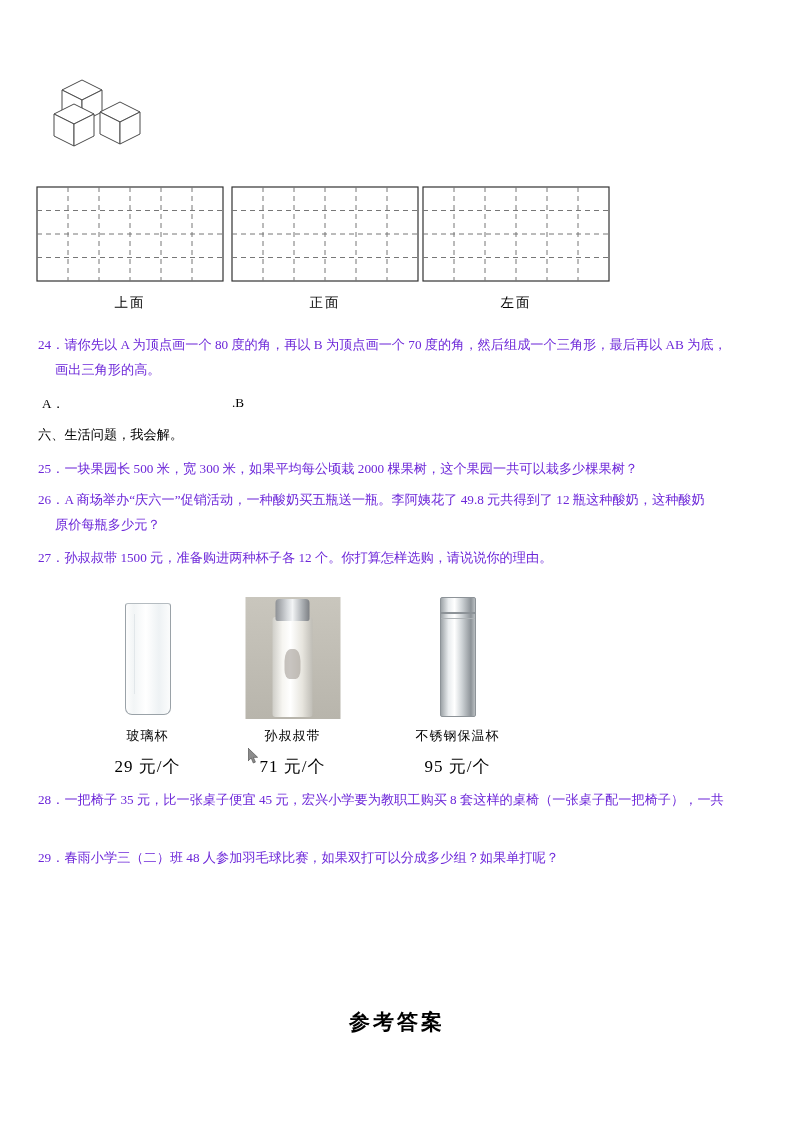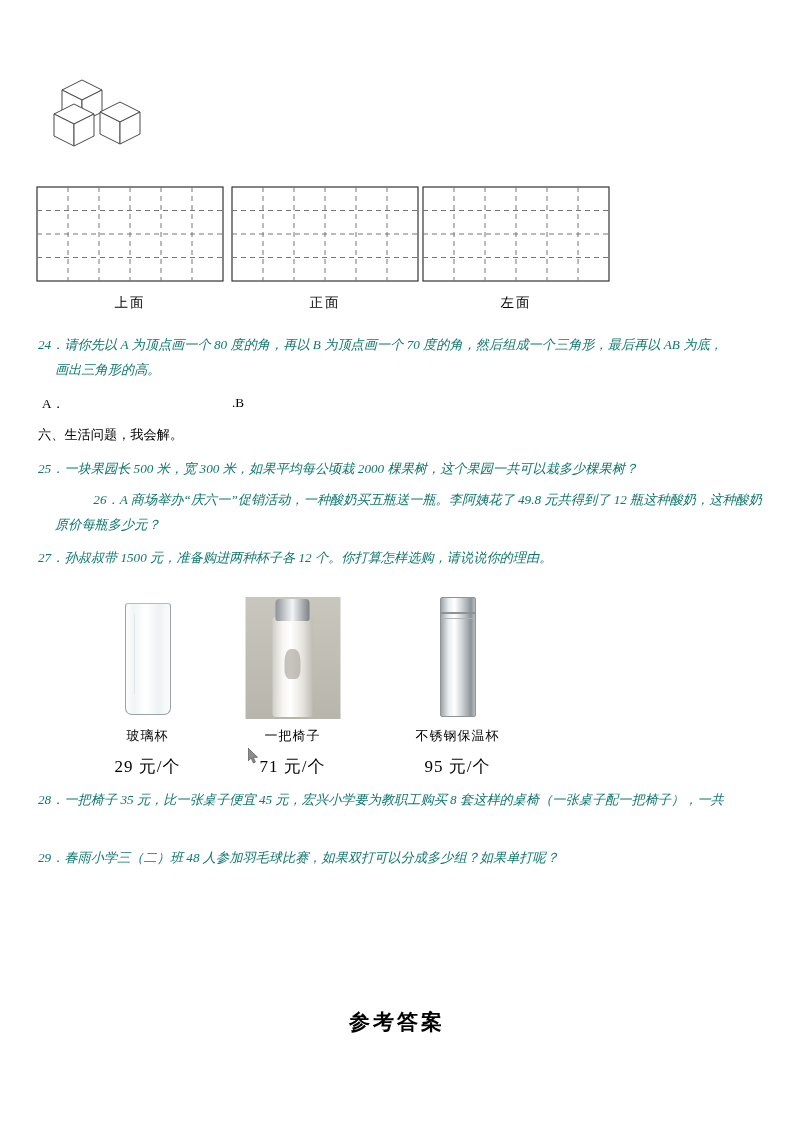--- a/index.html
+++ b/index.html
@@ -54,22 +54,21 @@
     margin-top: 8px;
     letter-spacing: 2px;
   }
 
   
   .q {
     position: absolute;
     font-size: 13.2px;
     line-height: 25px;
     font-family: "Liberation Serif", serif;
-    color: #0f766e;
-    font-style: italic;
+    color: #6d28d9;
   }
 
   .section-head {
     position: absolute;
     font-size: 13.2px;
     font-family: "Liberation Serif", serif;
   }
 
   .ab-line {
     position: absolute;
@@ -320,21 +319,21 @@
     <span class="A">A．</span>
     <span class="B">.B</span>
   </div>
 
   <div class="section-head" style="left:38px; top:426px;">六、生活问题，我会解。</div>
 
   <div class="q" style="left:38px; top:456px; width:724px;">
     <span>25．</span><span>一块果园长 500 米，宽 300 米，如果平均每公顷栽 2000 棵果树，这个果园一共可以栽多少棵果树？</span>
   </div>
 
-  <div class="q" style="left:38px; top:487px; width:724px;text-align:right;">
+  <div class="q" style="left:38px; top:487px; width:724px;">
     <span>26．</span><span>A 商场举办“庆六一”促销活动，一种酸奶买五瓶送一瓶。李阿姨花了 49.8 元共得到了 12 瓶这种酸奶，这种酸奶</span>
   </div>
   <div class="q" style="left:55px; top:512px; width:724px;">
     <span>原价每瓶多少元？</span>
   </div>
 
   <div class="q" style="left:38px; top:545px; width:724px;">
     <span>27．</span><span>孙叔叔带 1500 元，准备购进两种杯子各 12 个。你打算怎样选购，请说说你的理由。</span>
   </div>
 
@@ -349,21 +348,21 @@
     </div>
 
     <div class="cup-cell c2">
       <div class="cup-img-wrap">
         <div class="ceramic-cup">
           <div class="ceramic-body"></div>
           <div class="ceramic-lid"></div>
           <div class="ceramic-deco"></div>
         </div>
       </div>
-      <div class="cup-label">一把椅子</div>
+      <div class="cup-label">孙叔叔带</div>
       <div class="cup-price">71 元/个</div>
     </div>
 
     <div class="cup-cell c3">
       <div class="cup-img-wrap">
         <div class="steel-cup"></div>
       </div>
       <div class="cup-label">不锈钢保温杯</div>
       <div class="cup-price">95 元/个</div>
     </div>

